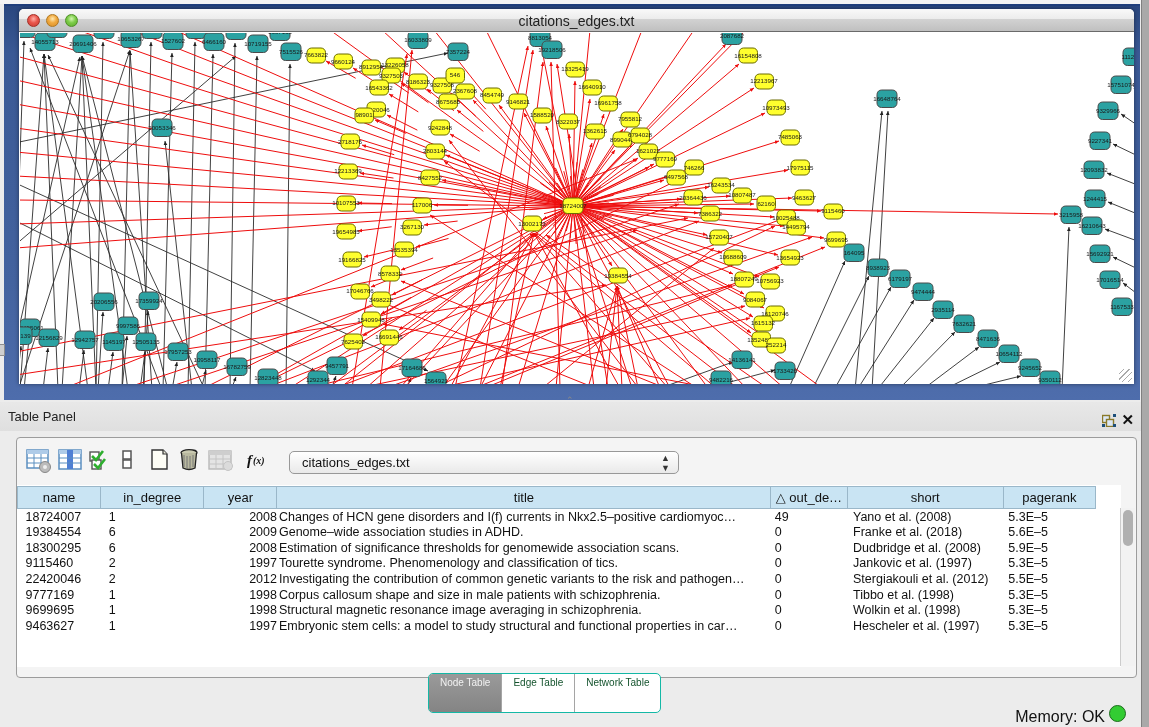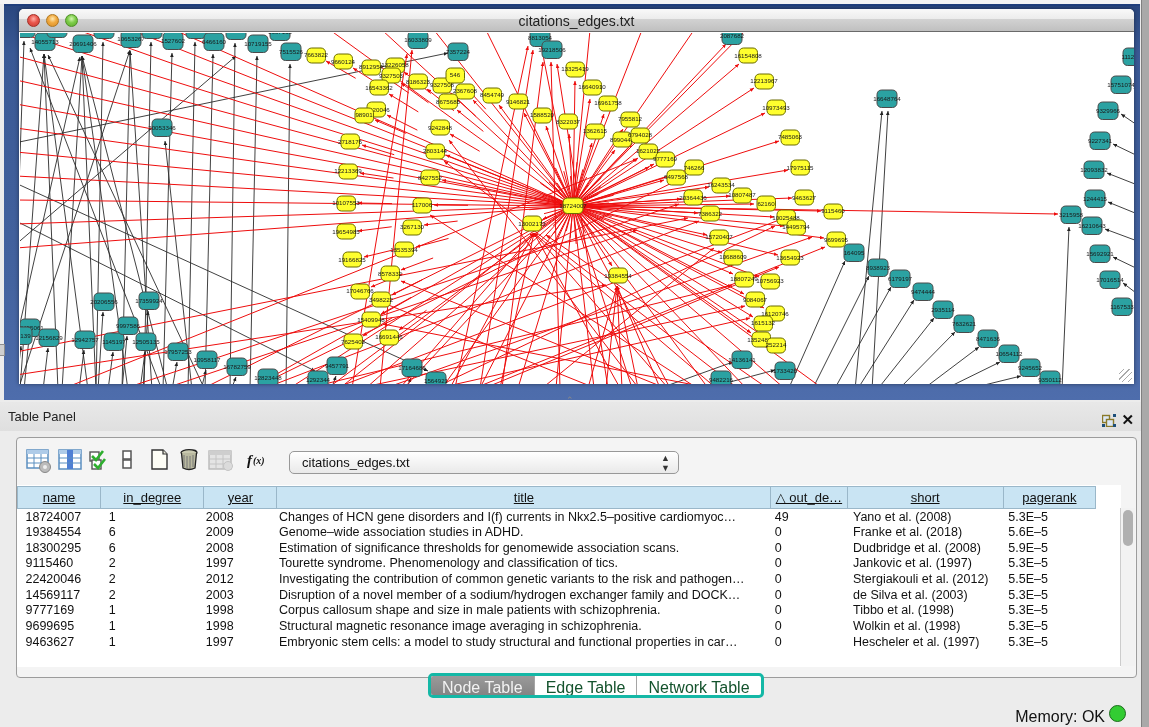--- a/index.html
+++ b/index.html
@@ -23,27 +23,27 @@
 #tphead{position:absolute;left:0;top:2px;width:100%;height:29px;background:linear-gradient(180deg,#e8e8e8,#dfdfdf);text-align:center;}
 #tptitle{position:absolute;left:8px;top:7px;font-size:13px;color:#222;}
 #floatico{position:absolute;right:25px;top:11px;width:14px;height:14px;}
 #closeico{position:absolute;right:7px;top:9px;font-size:15px;font-weight:bold;color:#111;}
 #tbox{position:absolute;left:16px;top:37px;width:1121px;height:241px;background:#f4f4f4;border:1px solid #9c9c9c;border-radius:4px;}
 #toolbar{position:absolute;left:0;top:0;width:100%;height:48px;}
 #dropdown{position:absolute;left:272px;top:13px;width:390px;height:23px;border:1px solid #989898;border-radius:5px;background:linear-gradient(180deg,#ffffff,#e9e9e9);font-size:13px;color:#111;padding:3px 0 0 12px;}
 #dropdown .arr{position:absolute;right:8px;top:1px;font-size:9px;color:#333;line-height:10px;text-align:center;}
 #tview{position:absolute;left:0;top:47px;width:1104px;height:182px;background:#fff;}
 table{position:absolute;left:0;top:48px;border-collapse:collapse;table-layout:fixed;width:1079px;font-size:12.5px;color:#111;background:#fff;}
-th{background:#c9e4f3;border:1px solid #9ab7c9;border-top:1px solid #9ab7c9;font-weight:normal;font-size:13px;height:22px;padding:0;text-decoration:underline;}
+th{background:#c9e4f3;border:1px solid #9ab7c9;border-top:1px solid #9ab7c9;font-weight:normal;font-size:13px;height:22px;padding:0;}
 td{height:15.7px;padding:0 0 0 4px;white-space:nowrap;overflow:hidden;border:none;}
 .c1{width:83px;}.c2{width:103px;}.c3{width:73px;}.c4{width:493px;}.c5{width:76px;}.c6{width:156px;}.c7{width:92px;}
-td.c1{padding-left:8px;}td.c2{padding-left:8px;}td.c3{padding-left:2px;}td.c4{padding-left:2px;}td.c5{padding-left:4px;margin-top:20px;}td.c6{padding-left:6px;}td.c7{padding-left:5px;margin-left:8px;}
+td.c1{padding-left:8px;}td.c2{padding-left:8px;}td.c3{padding-left:2px;text-align:right;}td.c4{padding-left:2px;}td.c5{padding-left:4px;margin-top:20px;}td.c6{padding-left:6px;}td.c7{padding-left:5px;margin-left:8px;}
 #sbar{position:absolute;right:1px;top:70px;width:15px;height:158px;background:#f2f2f2;border-left:1px solid #ccc;}
 #sthumb{position:absolute;left:2px;top:2px;width:10px;height:36px;border-radius:6px;background:#b0b0b0;}
-#tabs{position:absolute;left:428px;top:273px;height:25px;display:flex;border:3px solid #14b8a6;border-radius:5px;overflow:hidden;background:#fff;font-size:16px;}
+#tabs{position:absolute;left:428px;top:273px;height:40px;display:flex;border:1px solid #14b8a6;border-radius:5px;overflow:hidden;background:#fff;font-size:10px;}
 .tab{padding:3px 11px 0 11px;color:#14532d;border-right:1px solid #a5a5a5;}
 .tab.sel{background:linear-gradient(180deg,#9a9a9a,#848484);color:#f2f2f2;}
 #mem{position:absolute;right:36px;top:308px;font-size:16px;color:#111;}
 #memdot{position:absolute;right:15px;top:305px;width:17px;height:17px;border-radius:50%;background:#33cc33;border:1.5px solid #1d6b1d;}
 </style></head>
 <body>
 <div id="netpanel">
  <div id="macwin">
   <div id="titlebar">
         <div id="wtitle">citations_edges.txt</div>
@@ -728,29 +728,20 @@
 <tr>
             <td class="c1">22420046</td>
             <td class="c2">2</td>
             <td class="c3">2012</td>
             <td class="c4">Investigating the contribution of common genetic variants to the risk and pathogen…</td>
             <td class="c5">0</td>
             <td class="c6">Stergiakouli et al. (2012)</td>
             <td class="c7">5.5E–5</td>
           </tr>
 <tr>
-            <td class="c1">14569117</td>
-            <td class="c2">2</td>
-            <td class="c3">2003</td>
-            <td class="c4">Disruption of a novel member of a sodium/hydrogen exchanger family and DOCK…</td>
-            <td class="c5">0</td>
-            <td class="c6">de Silva et al. (2003)</td>
-            <td class="c7">5.3E–5</td>
-          </tr>
-<tr>
             <td class="c1">9777169</td>
             <td class="c2">1</td>
             <td class="c3">1998</td>
             <td class="c4">Corpus callosum shape and size in male patients with schizophrenia.</td>
             <td class="c5">0</td>
             <td class="c6">Tibbo et al. (1998)</td>
             <td class="c7">5.3E–5</td>
           </tr>
 <tr>
             <td class="c1">9699695</td>

